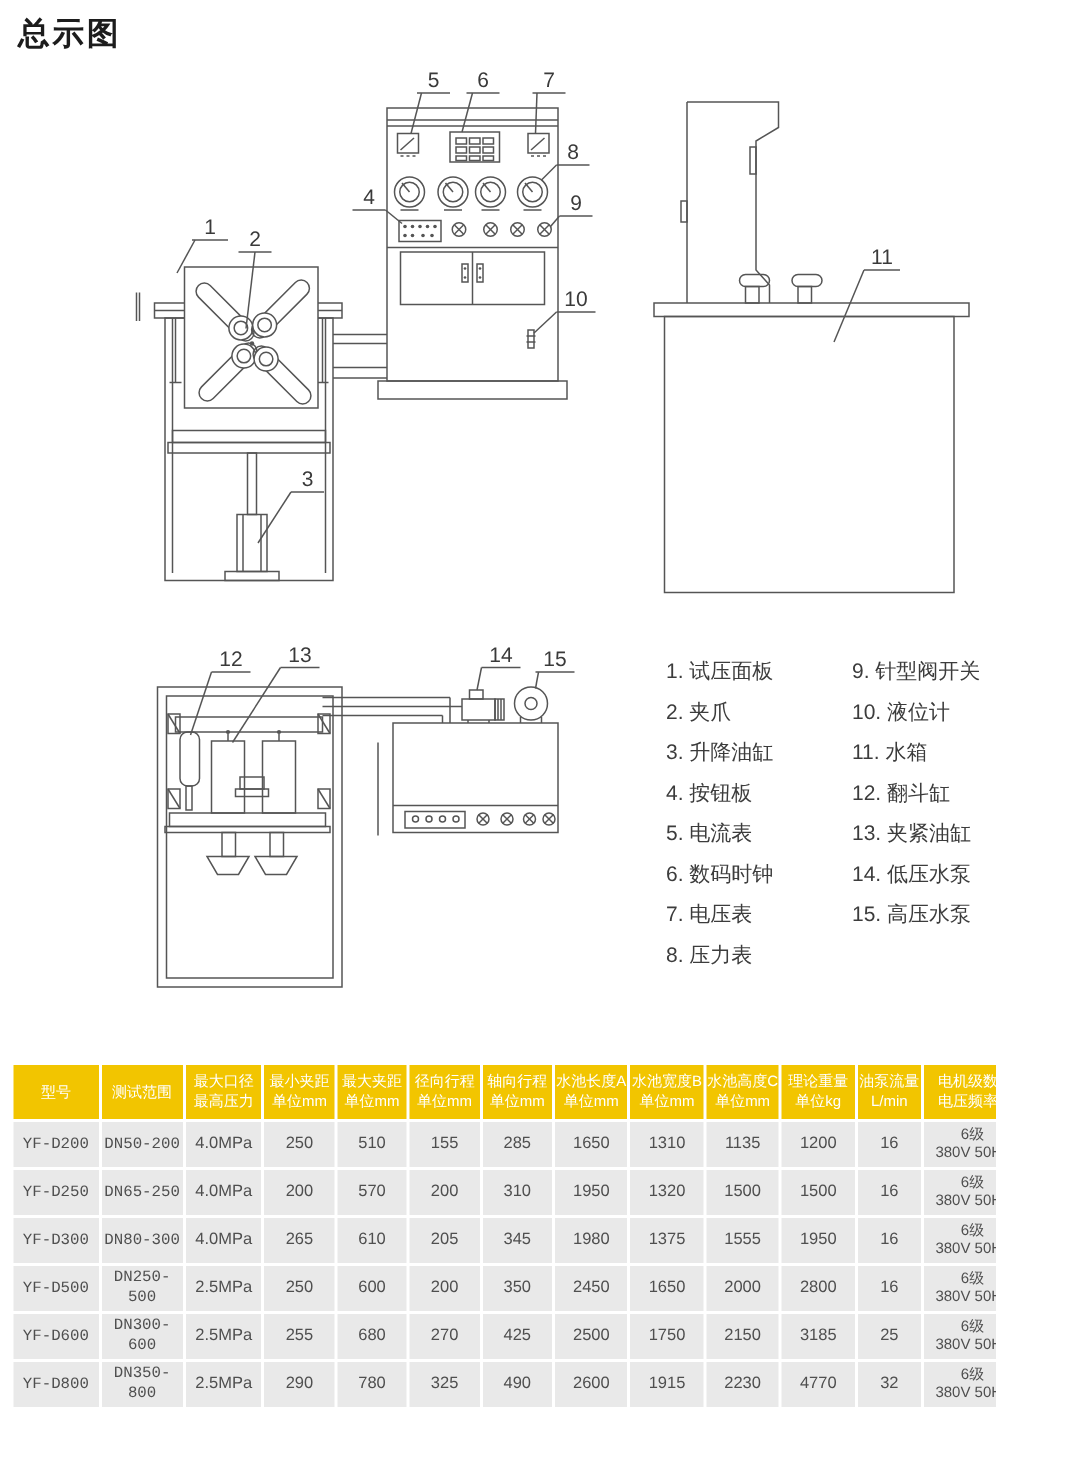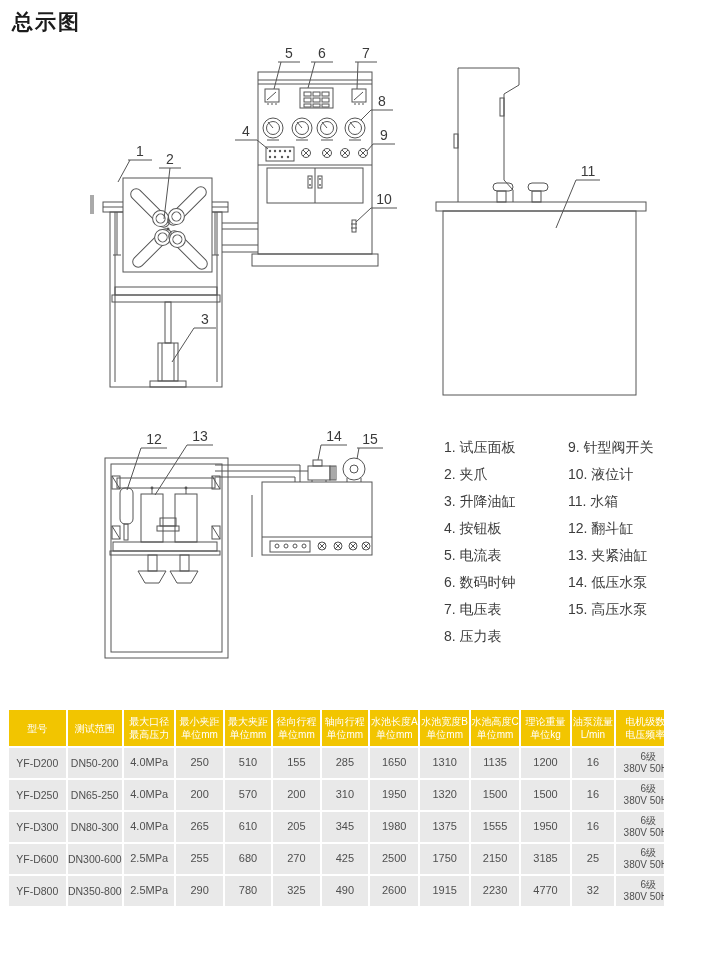--- a/index.html
+++ b/index.html
@@ -15,21 +15,21 @@
   .legend-item{height:27px;line-height:27px;white-space:nowrap;}
   .table-title{position:absolute;left:9px;top:679px;font-size:15.5px;color:#2e2e2e;}
   table.spec{position:absolute;left:7px;top:708px;width:706px;table-layout:fixed;
              border-collapse:separate;border-spacing:2px;}
   table.spec th{background:#F2C500;color:#ffffff;font-weight:normal;font-size:10px;
                 line-height:1.3;height:34px;padding:1px 0;text-align:center;
                 white-space:pre-line;overflow:hidden;}
   table.spec td{background:#E9E9E9;color:#4f4f4f;font-size:11px;height:28px;
                 text-align:center;padding:1px 0;white-space:pre-line;line-height:1.2;}
   table.spec td:nth-child(13){text-align:center;padding-left:6px;font-size:10px;}
-  table.spec td:nth-child(1),table.spec td:nth-child(2){font-size:10.5px;}
+  table.spec td:nth-child(1),table.spec td:nth-child(2){font-size:10.5px;font-family:Liberation Mono, monospace;}
   .draw{stroke:#555;fill:none;stroke-width:1;}
   .drawf{stroke:#555;fill:#fff;stroke-width:1;}
   .dot{fill:#555;stroke:none;}
   text.callout{fill:#3a3a3a;font-size:14px;stroke:none;
                font-family:"Liberation Sans","DejaVu Sans",sans-serif;}
 </style>
 </head>
 <body>
 
 <div class="page">
@@ -434,20 +434,37 @@
           <td>1980</td>
           <td>1375</td>
           <td>1555</td>
           <td>1950</td>
           <td>16</td>
           <td>6级
 380V 50Hz</td>
           <td>2.2</td>
         </tr>
         <tr>
+          <td>YF-D500</td>
+          <td>DN250-500</td>
+          <td>2.5MPa</td>
+          <td>250</td>
+          <td>600</td>
+          <td>200</td>
+          <td>350</td>
+          <td>2450</td>
+          <td>1650</td>
+          <td>2000</td>
+          <td>2800</td>
+          <td>16</td>
+          <td>6级
+380V 50Hz</td>
+          <td>3</td>
+        </tr>
+        <tr>
           <td>YF-D600</td>
           <td>DN300-600</td>
           <td>2.5MPa</td>
           <td>255</td>
           <td>680</td>
           <td>270</td>
           <td>425</td>
           <td>2500</td>
           <td>1750</td>
           <td>2150</td>

